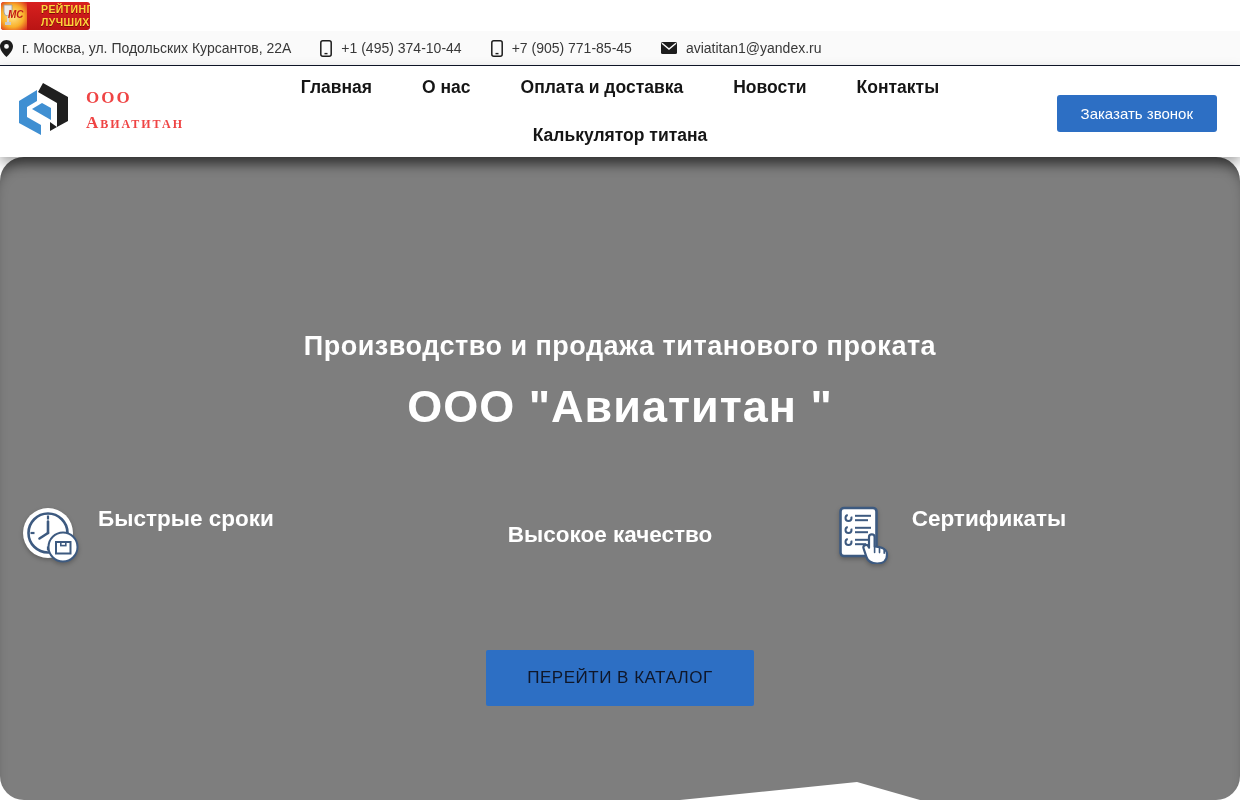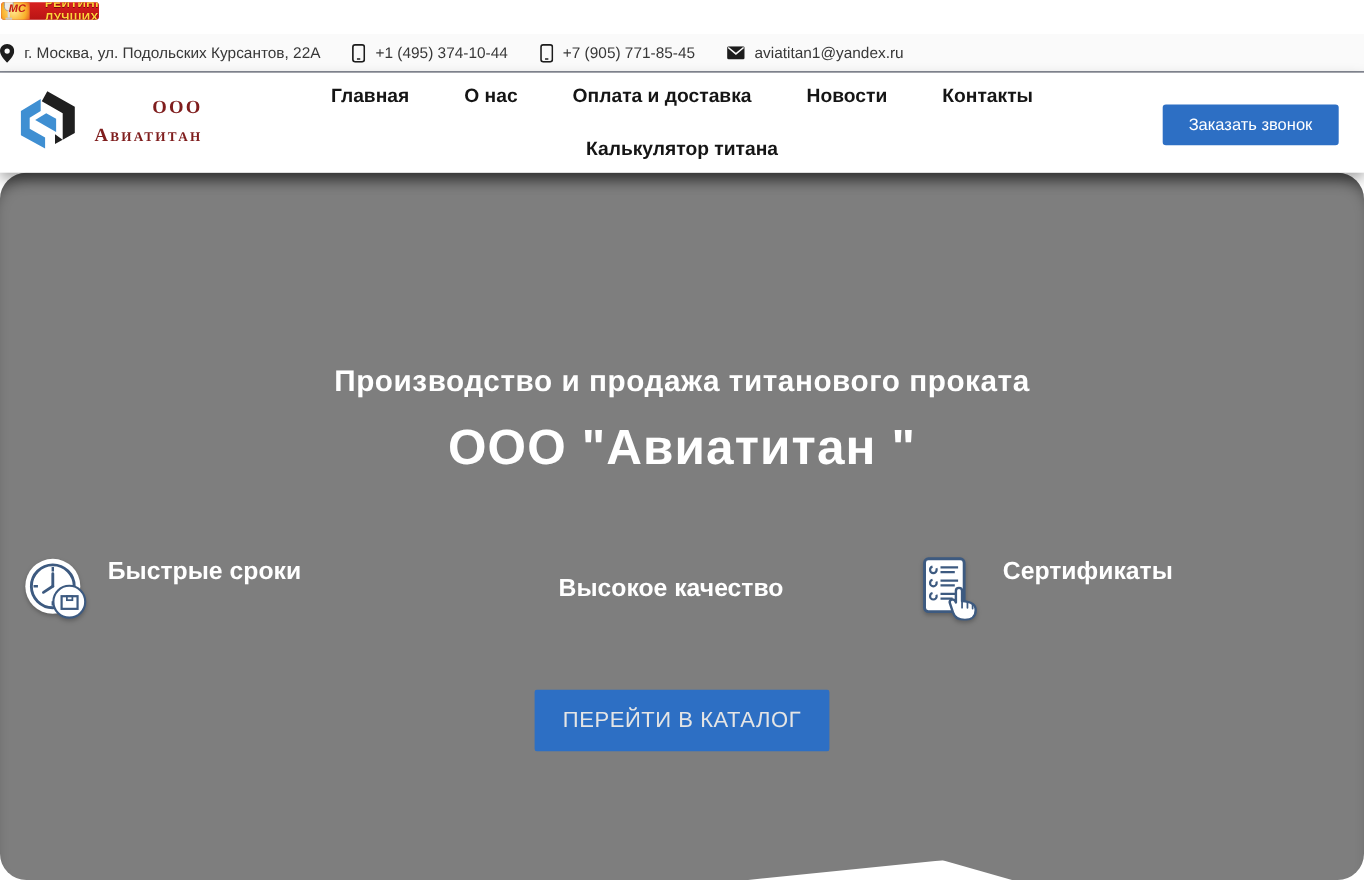--- a/index.html
+++ b/index.html
@@ -1,21 +1,21 @@
 <!DOCTYPE html>
 <html lang="ru"><head>
 <meta charset="utf-8">
 <style>
   * { margin:0; padding:0; box-sizing:border-box; }
   html,body { width:1240px; height:800px; overflow:hidden; background:#fff;
               font-family:"Liberation Sans", sans-serif; }
 
   
   .badge-row { height:31px; background:#fff; position:relative; }
-  .rating-badge { position:absolute; top:2px; left:1px; width:89px; height:16px;
+  .rating-badge { position:absolute; top:2px; left:1px; width:89px; height:28px;
                   background:linear-gradient(180deg,#d8201f,#b91414); border-radius:3px;
                   display:flex; align-items:center; overflow:hidden; cursor:pointer; }
   .rating-emblem { width:26px; height:28px; position:relative; flex:0 0 26px;
                    background:radial-gradient(circle at 45% 50%, #ffe992 0%, #f9b02a 55%, #d8201f 100%); }
   .rating-emblem svg { position:absolute; left:1px; top:2px; }
   .rating-emblem .mc { position:absolute; left:7px; top:8px; font-size:10px; font-weight:800;
                        font-style:italic; color:#c21a1a; text-shadow:0 0 1px #ffd43b; line-height:1; }
   .rating-text { display:flex; flex-direction:column; justify-content:center; padding-left:14px; }
   .rating-text span { color:#ffd43b; font-weight:800; font-size:10.5px; line-height:1.2;
                       letter-spacing:0.4px; text-shadow:0 1px 0 #7c0a0a; white-space:nowrap; }
@@ -23,22 +23,22 @@
   
   .contact-bar { height:35px; background:#fafafa; border-bottom:1px solid #0f172a;
                  display:flex; align-items:center; font-size:14px; color:#383838; }
   .contact-item { display:flex; align-items:center; gap:9px; margin-right:29px; white-space:nowrap; }
   .contact-item svg { display:block; }
 
   
   .site-header { height:91px; background:#fff; position:relative; z-index:5;
                  box-shadow:0 6px 12px rgba(0,0,0,0.35); }
   .logo { position:absolute; left:14px; top:15px; display:flex; align-items:center; gap:14px; }
-  .logo-text { font-family:"Liberation Serif", serif; color:#7f1d1d; font-size:17px;
-               letter-spacing:2px; line-height:1.5; font-variant:small-caps; font-weight:600;text-align:right; }
+  .logo-text { font-family:"Liberation Serif", serif; color:#ef4444; font-size:17px;
+               letter-spacing:2px; line-height:1.5; font-variant:small-caps; font-weight:600; }
   .main-nav { position:absolute; left:50%; transform:translateX(-50%); top:0; height:100%;
               display:flex; flex-direction:column; justify-content:center; gap:27px; align-items:center; }
   .nav-row1 { display:flex; gap:50px; }
   .nav-link { font-size:17.5px; font-weight:700; color:#151515; white-space:nowrap; cursor:pointer; }
   .nav-row2 .nav-link { display:block; text-align:center; }
   .callback-btn { position:absolute; right:23px; top:29px; background:#2d6fc4; color:#fff;
                   border:none; font-size:15px; padding:10px 24px; border-radius:3px; cursor:pointer;
                   font-family:"Liberation Sans", sans-serif; }
 
   
@@ -48,22 +48,22 @@
                    letter-spacing:0.5px; line-height:34px; }
   .hero-title { margin-top:18px; font-size:45px; font-weight:700; color:#fff;
                 letter-spacing:1px; line-height:52px; }
   .features { margin-top:73px; display:grid; grid-template-columns:1fr 1fr 1fr; align-items:center; }
   .feature { display:flex; align-items:flex-start; gap:18px; }
   .feature-1 { justify-self:start; margin-left:22px; }
   .feature-2 { justify-self:center; margin-left:-20px; }
   .feature-3 { justify-self:start; margin-left:11px; gap:22px; }
   .feature-label { font-size:22.5px; font-weight:600; color:#fff; white-space:nowrap; }
   .feature-icon { display:block; filter:drop-shadow(0 2px 2px rgba(0,0,0,0.25)); }
-  .catalog-btn { display:block; margin:63px auto 0; width:268px; height:56px; background:#2d6fc4;
-                 border:none; color:#e5e5e5; font-size:20px; letter-spacing:0.5px; cursor:pointer;
+  .catalog-btn { display:block; margin:86px auto 0; width:268px; height:56px; background:#2d6fc4;
+                 border:none; color:#0f172a; font-size:17px; letter-spacing:0.5px; cursor:pointer;
                  font-family:"Liberation Sans", sans-serif; border-radius:2px; }
   .hero-divider { position:absolute; left:0; bottom:0; width:1240px; height:18px; display:block; }
 </style>
 </head>
 <body>
 
 <div class="badge-row">
   <div class="rating-badge">
     <div class="rating-emblem">
       <svg width="12" height="24" viewBox="0 0 12 24">

